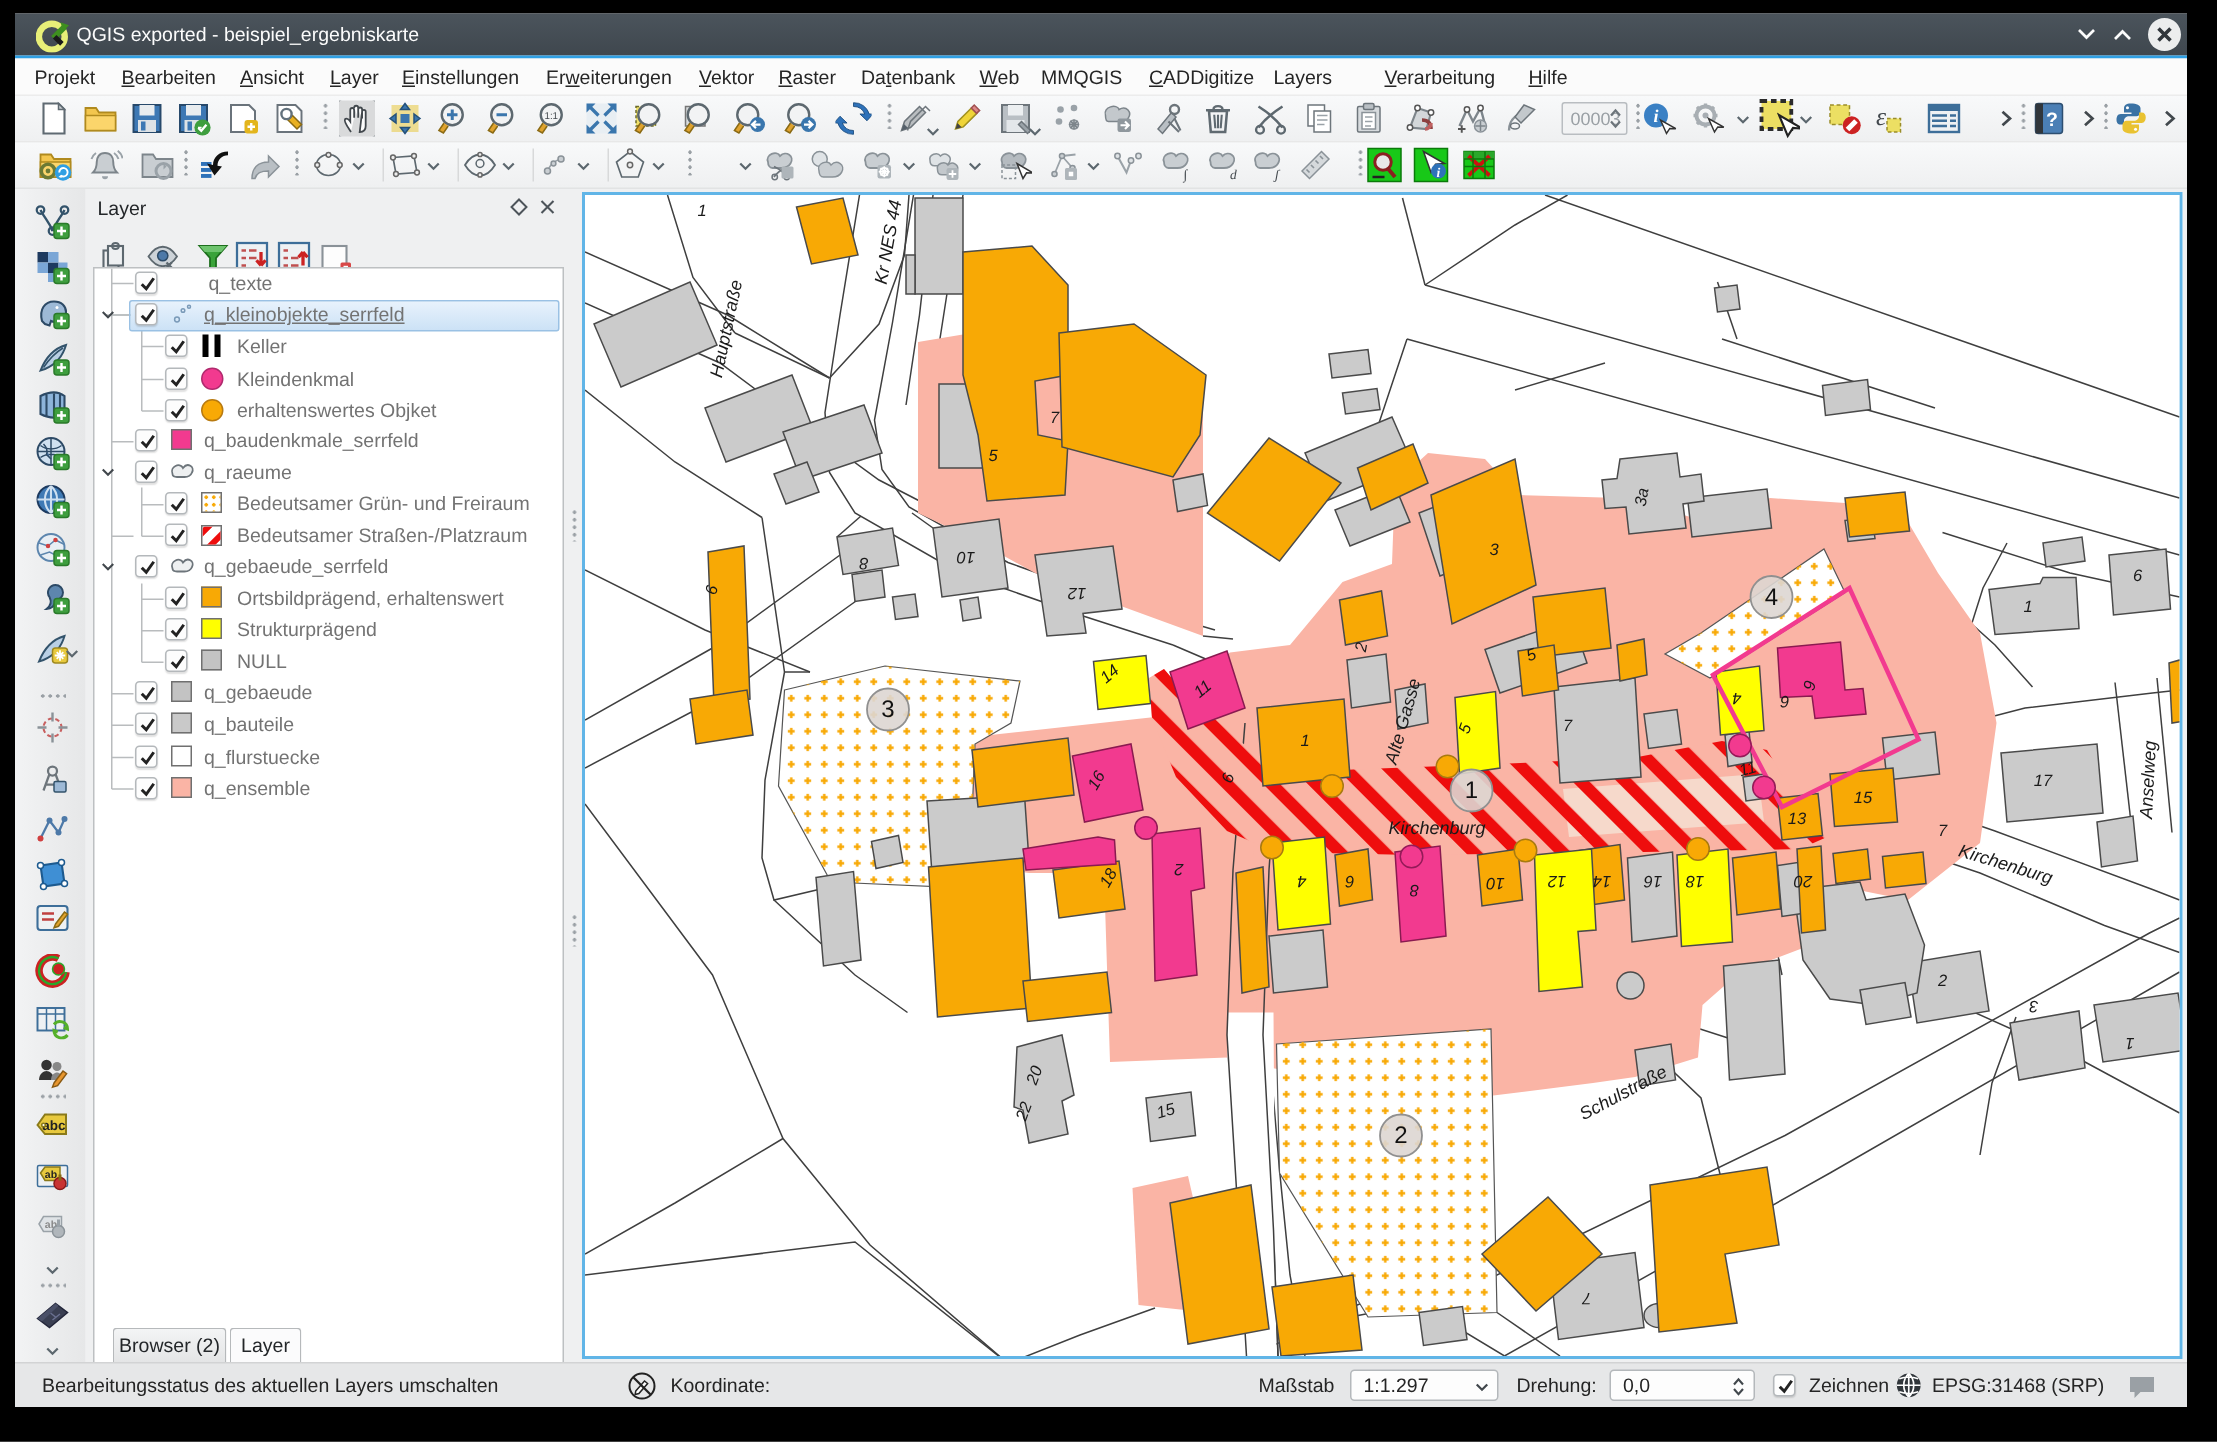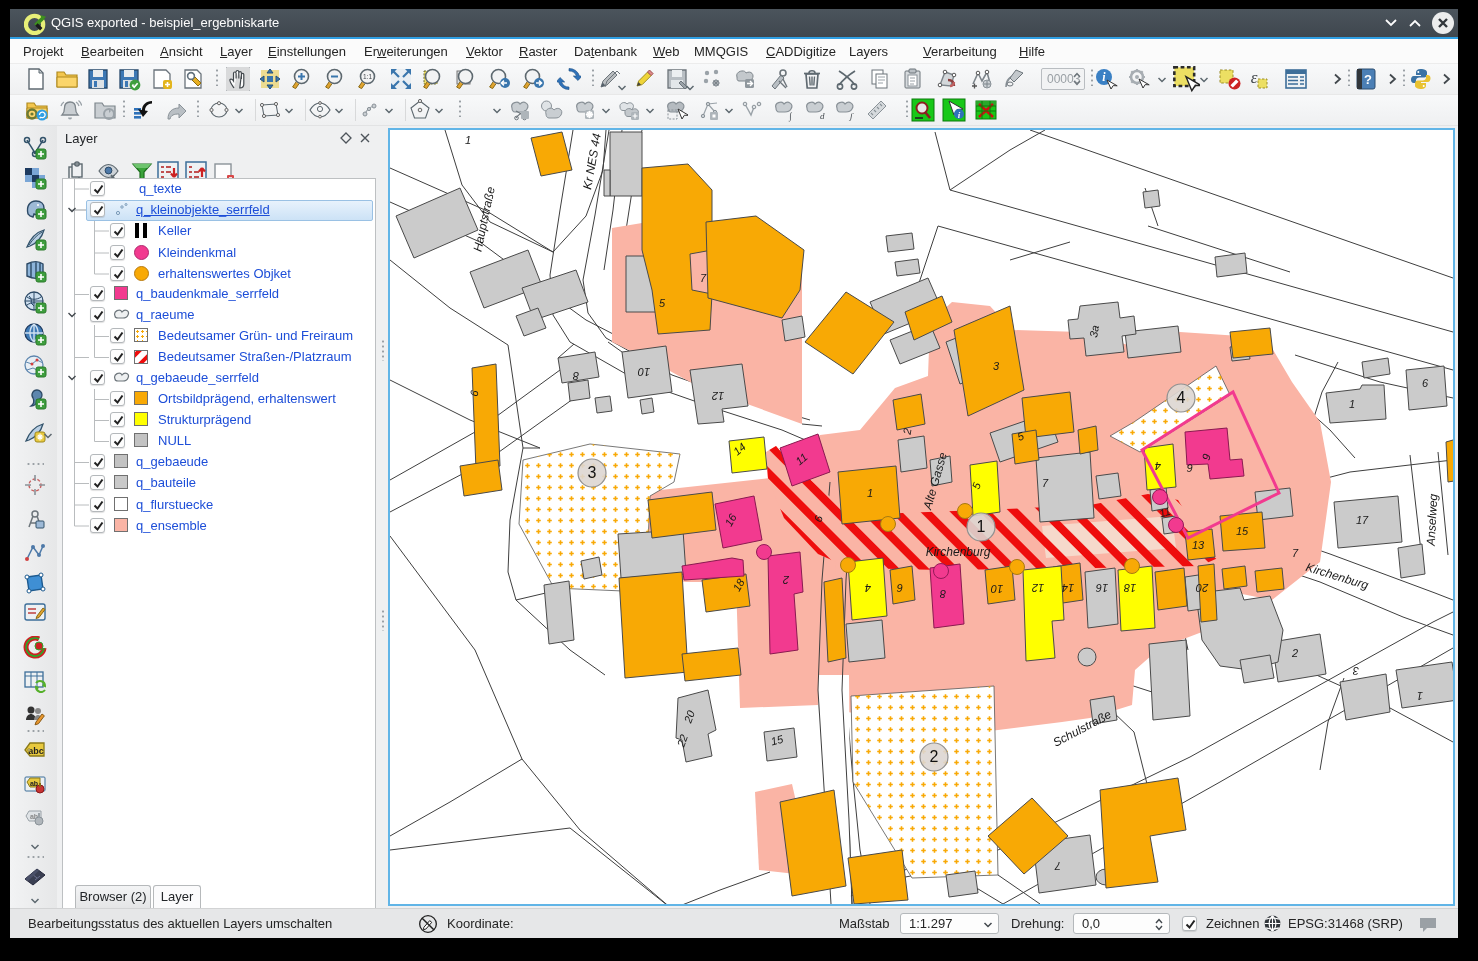--- a/index.html
+++ b/index.html
@@ -14,21 +14,21 @@
 #menubar span{position:absolute;top:5px;}
 .tb{position:absolute;left:0;width:1448px;background:linear-gradient(#f8f9fa,#eff0f1);}
 #tb1{top:55px;height:31px;border-bottom:1px solid #e8e8e8;}
 #tb2{top:86px;height:31px;border-bottom:1px solid #e2e3e4;}
 .ic{position:absolute;}
 #lbar{position:absolute;left:0;top:117px;width:47px;height:782px;background:linear-gradient(90deg,#f2f3f4,#e6e7e8);text-align:center;}
 #panel{position:absolute;left:47px;top:117px;width:324px;height:782px;background:#eff0f1;}
 #ptitle{position:absolute;left:8px;top:5px;font-size:13px;color:#232629;}
 #ptools{position:absolute;left:0;top:24px;width:324px;height:40px;}
 #tree{position:absolute;left:5px;top:52px;width:314px;height:756px;background:#fff;
- border:1px solid #bdc0c2;font-size:13px;color:#1d4ed8;}
+ border:1px solid #bdc0c2;font-size:13px;color:#737373;}
 .cb{position:absolute;width:15px;height:15px;background:#fdfdfd;border:1px solid #b4b8bb;
  border-radius:3px;box-shadow:0 1px 1px rgba(0,0,0,.12);}
 .cb svg{position:absolute;left:1px;top:1px;}
 .sel{position:absolute;left:23px;top:0;width:287px;height:21px;border:1px solid #9ac1e4;border-radius:2px;
  background:linear-gradient(#e8f2fc,#cce2f6);}
 .tx{position:absolute;top:3px;white-space:nowrap;}
 .sw{position:absolute;width:14px;height:14px;border:1px solid #707070;}
 #tabs{position:absolute;left:0;top:759px;width:324px;height:24px;}
 .tab{position:absolute;height:23px;border:1px solid #b6b9bb;border-bottom:none;
  border-radius:3px 3px 0 0;background:linear-gradient(#f3f4f5,#e4e5e6);font-size:13px;color:#232629;

